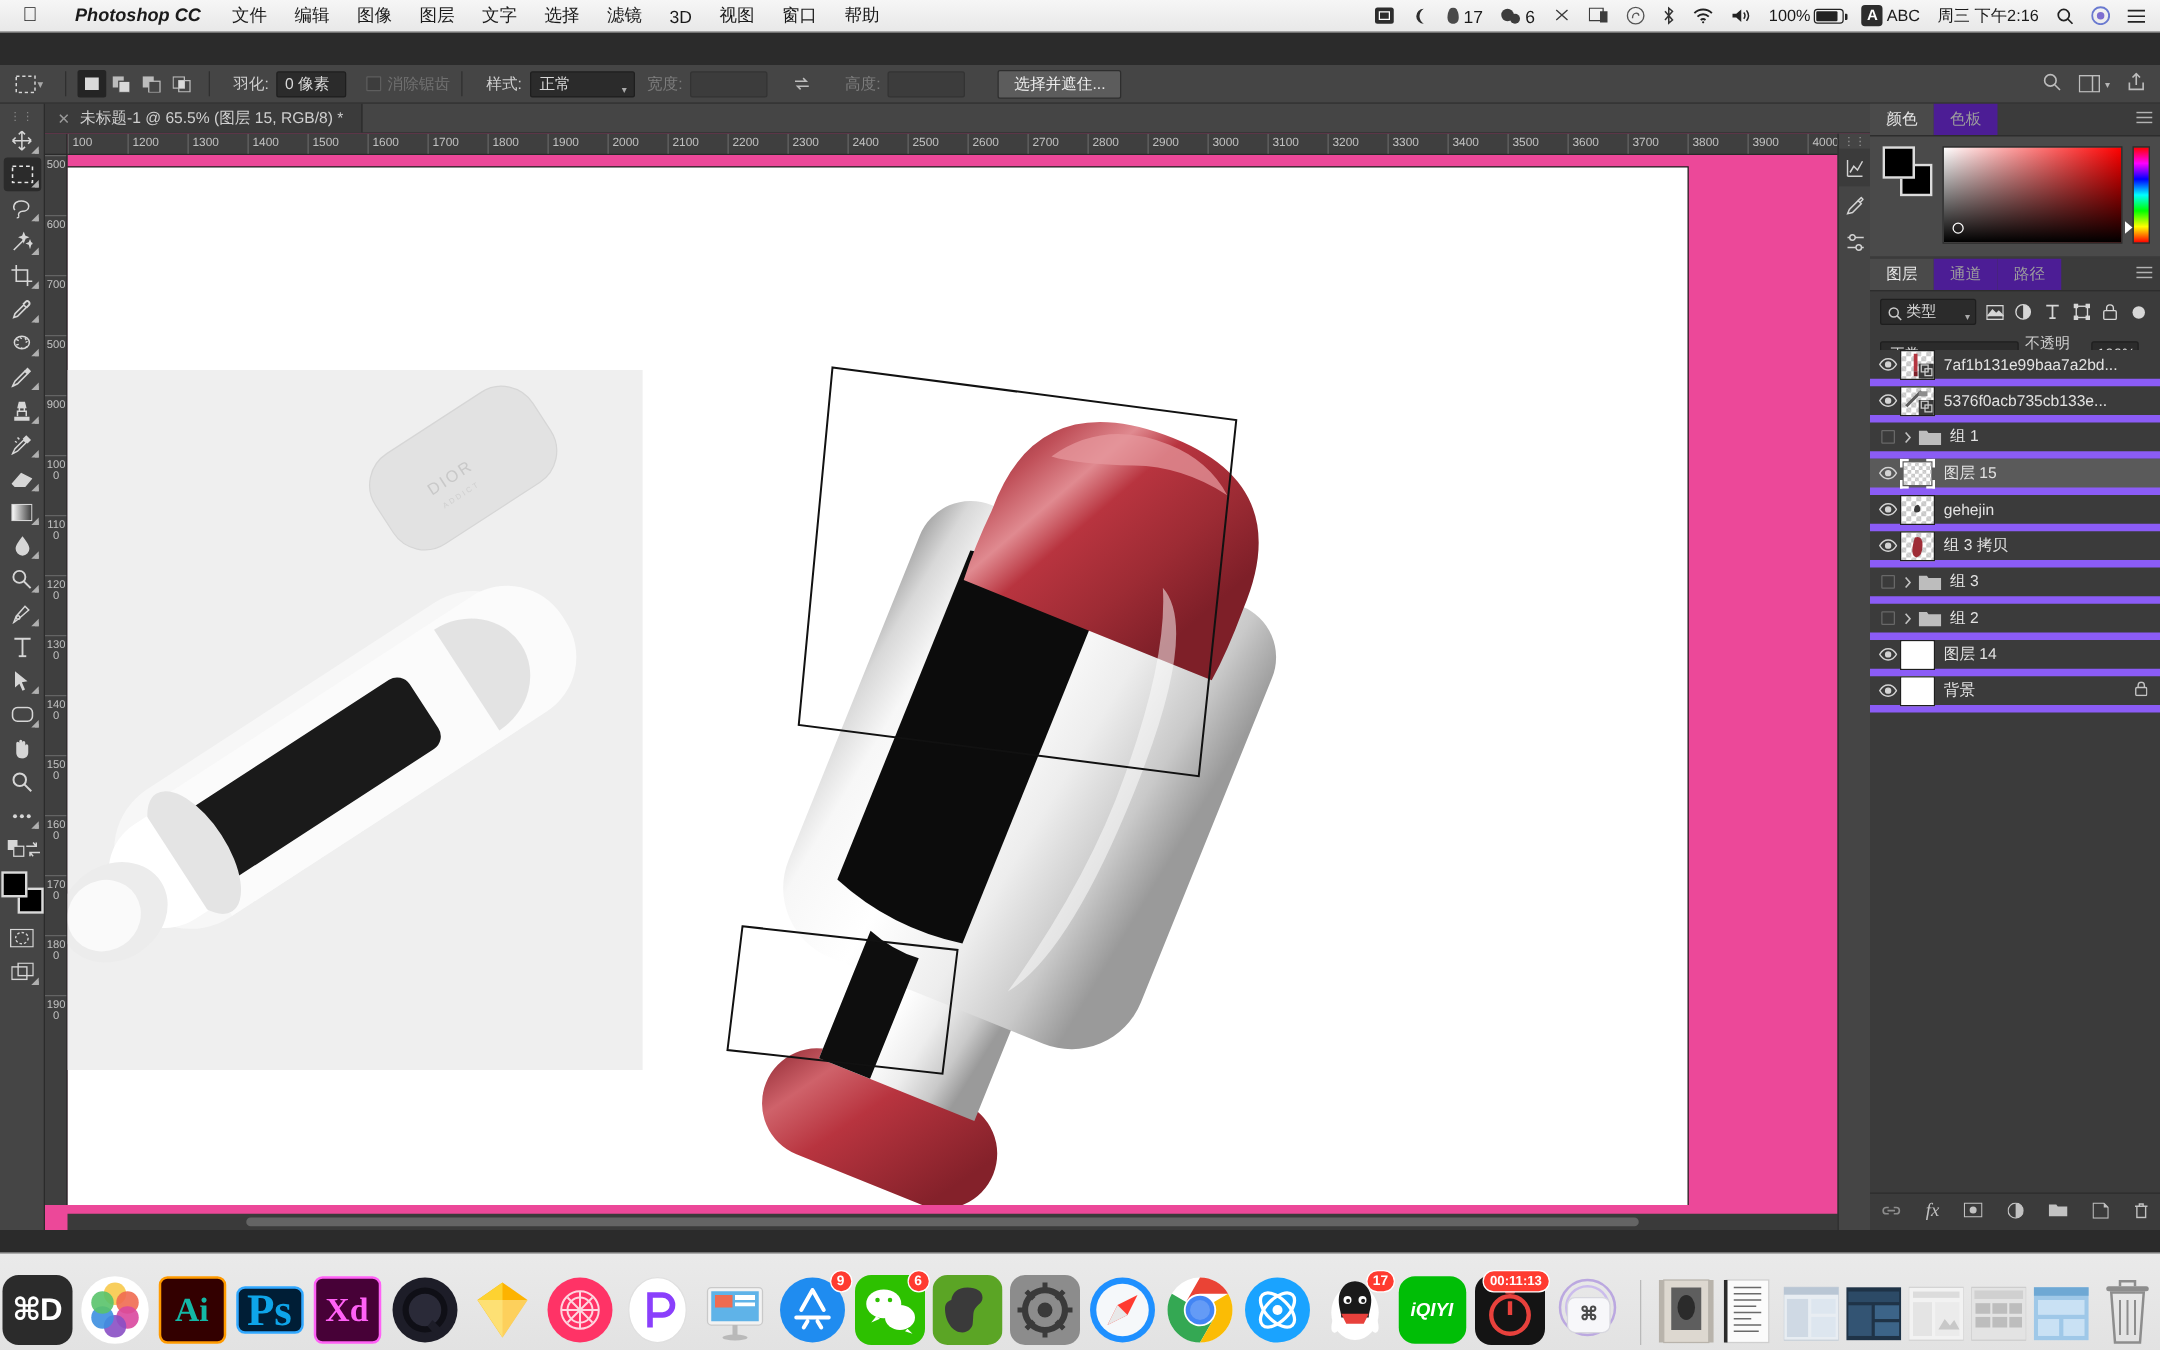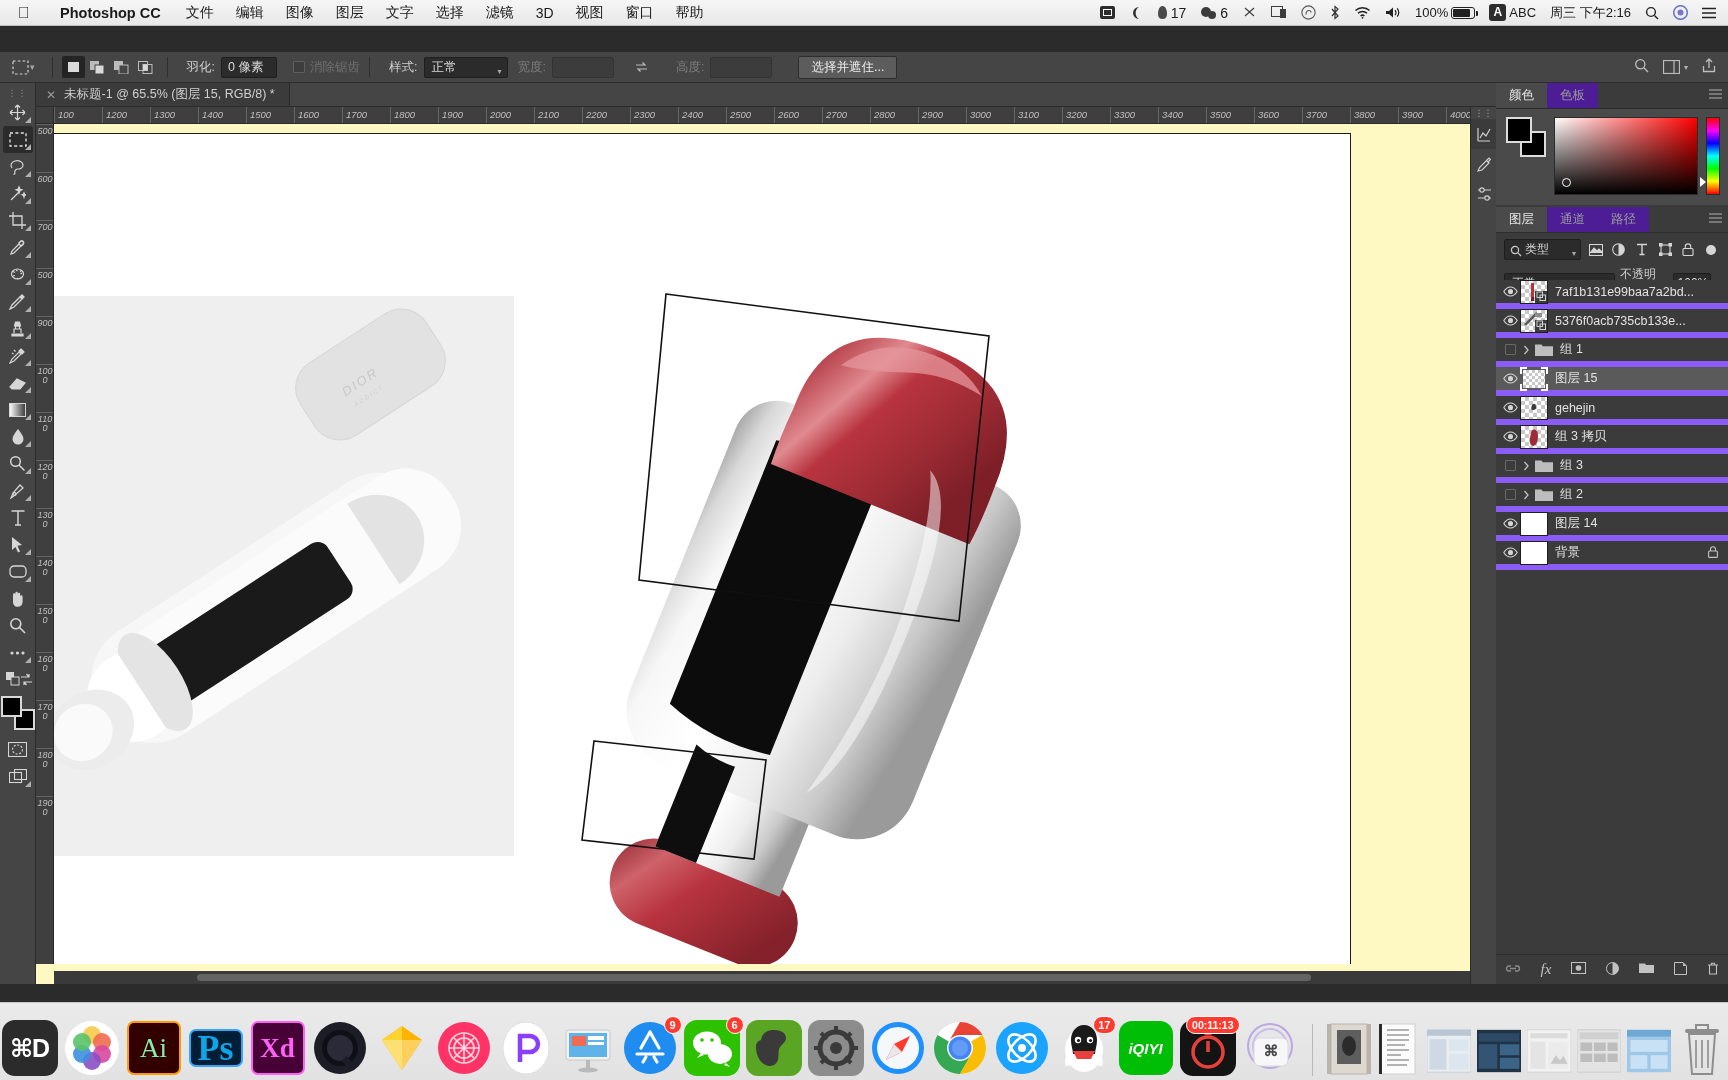--- a/index.html
+++ b/index.html
@@ -16,21 +16,21 @@
   
   .menubar {
     position: absolute; top: 0; left: 0; width: 1728px; height: 26px;
     background: linear-gradient(#f6f6f6, #e8e8e8);
     border-bottom: 1px solid #bdbdbd;
     display: flex; align-items: center;
     font-size: 14px; color: #1a1a1a;
     z-index: 50;
   }
   .menubar .apple { padding: 0 16px 0 18px; font-size: 16px; line-height: 1; }
-  .menubar .app-name { font-weight: bold; padding: 0 14px; font-size: 14.5px; }
+  .menubar .app-name { font-weight: bold; padding: 0 14px; font-size: 14.5px; font-style: italic; }
   .menubar .mitem { padding: 0 11px; white-space: nowrap; }
   .menubar .spacer { flex: 1; }
   .menubar .status-item { padding: 0 7px; display: flex; align-items: center; gap: 3px; white-space: nowrap; }
   .menubar .status-item.small { font-size: 13px; }
   .abc-box {
     display:inline-block; background:#2d2d2d; color:#fff; border-radius:3px;
     width:17px; height:17px; text-align:center; line-height:17px; font-size:12px; font-weight:bold;
   }
   .battery {
     display:inline-flex; align-items:center; border:1.6px solid #222; border-radius:3px;
@@ -125,21 +125,21 @@
   .tool.nocorner::after { display: none; }
   .tool svg { display:block; }
   .colorwells { position: relative; width: 34px; height: 34px; margin: 6px auto 0; }
   .cw { position: absolute; width: 21px; height: 21px; border: 2px solid #d9d9d9; }
   .cw.fg { left: 0; top: 0; background: #000; z-index: 2; }
   .cw.bg { right: 0; bottom: 0; background: #000; z-index: 1; }
 
   
   .canvasarea {
     position: absolute; top: 107px; left: 36px; right: 232px; bottom: 96px;
-    background: #fef9c3; overflow: hidden; font-style: italic;
+    background: #ec4899; overflow: hidden;
   }
   .ruler-h {
     position: absolute; top: 0; left: 18px; right: 0; height: 17px;
     background: #3f3f3f; border-bottom: 1px solid #2a2a2a;
     overflow: hidden; display: flex;
   }
   .ruler-v {
     position: absolute; top: 17px; left: 0; bottom: 20px; width: 18px;
     background: #3f3f3f; border-right: 1px solid #2a2a2a; overflow: hidden;
   }
@@ -1179,21 +1179,21 @@
               <circle cx="28" cy="15" r="9" fill="#f7c94b" opacity=".9"></circle>
               <circle cx="38" cy="22" r="9" fill="#ef6b51" opacity=".9"></circle>
               <circle cx="38" cy="34" r="9" fill="#d9489e" opacity=".9"></circle>
               <circle cx="28" cy="41" r="9" fill="#8a4fc4" opacity=".9"></circle>
               <circle cx="18" cy="34" r="9" fill="#3d8fe0" opacity=".9"></circle>
               <circle cx="18" cy="22" r="9" fill="#59c36a" opacity=".9"></circle>
             </g>
           </svg>
         </div>
         <div class="dicon">
-          <div style="width:54px;height:54px;border:2px solid #ff9a00;border-radius:7px;background:#330000;color:#86efac;display:flex;align-items:center;justify-content:center;font-size:27px;font-weight:normal;font-family:'Liberation Serif',serif;">Ai</div>
+          <div style="width:54px;height:54px;border:2px solid #ff9a00;border-radius:7px;background:#330000;color:#14b8a6;display:flex;align-items:center;justify-content:center;font-size:27px;font-weight:bold;font-family:'Liberation Serif',serif;">Ai</div>
         </div>
         <div class="dicon">
           <div style="width:54px;height:38px;border:2px solid #31a8ff;border-radius:7px;background:#001e36;color:#0ea5e9;display:flex;align-items:center;justify-content:center;font-size:36px;font-weight:bold;font-family:'Liberation Serif',serif;">Ps</div>
         </div>
         <div class="dicon">
           <div style="width:54px;height:54px;border:2px solid #ff61f6;border-radius:7px;background:#470137;color:#ff61f6;display:flex;align-items:center;justify-content:center;font-size:27px;font-weight:bold;font-family:'Liberation Serif',serif;">Xd</div>
         </div>
         <div class="dicon">
           <svg width="56" height="56" viewBox="0 0 56 56">
             <circle cx="28" cy="28" r="26" fill="#1d1d28"></circle>

